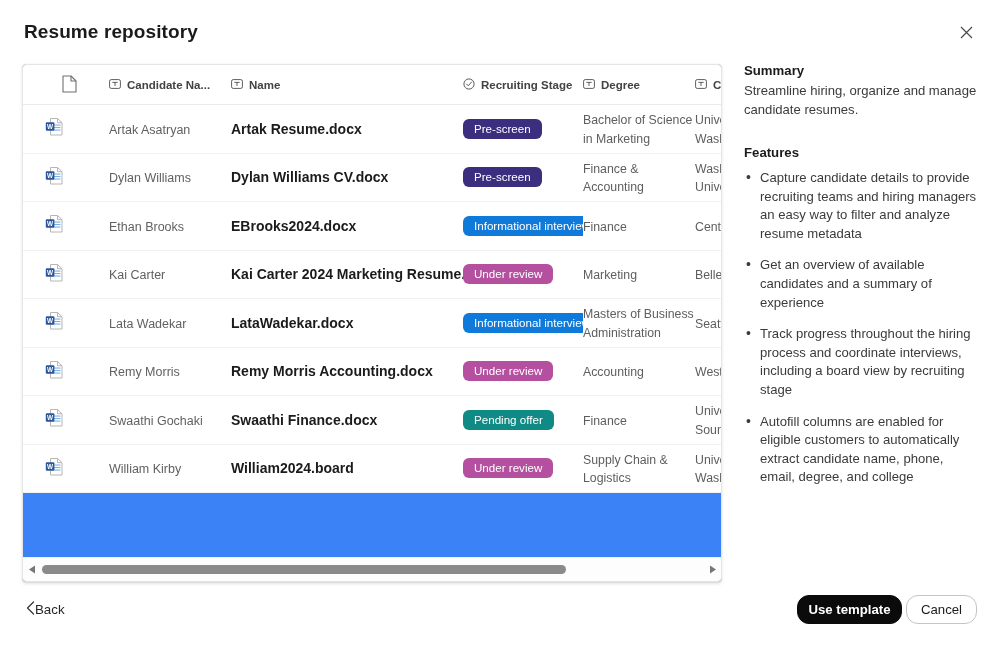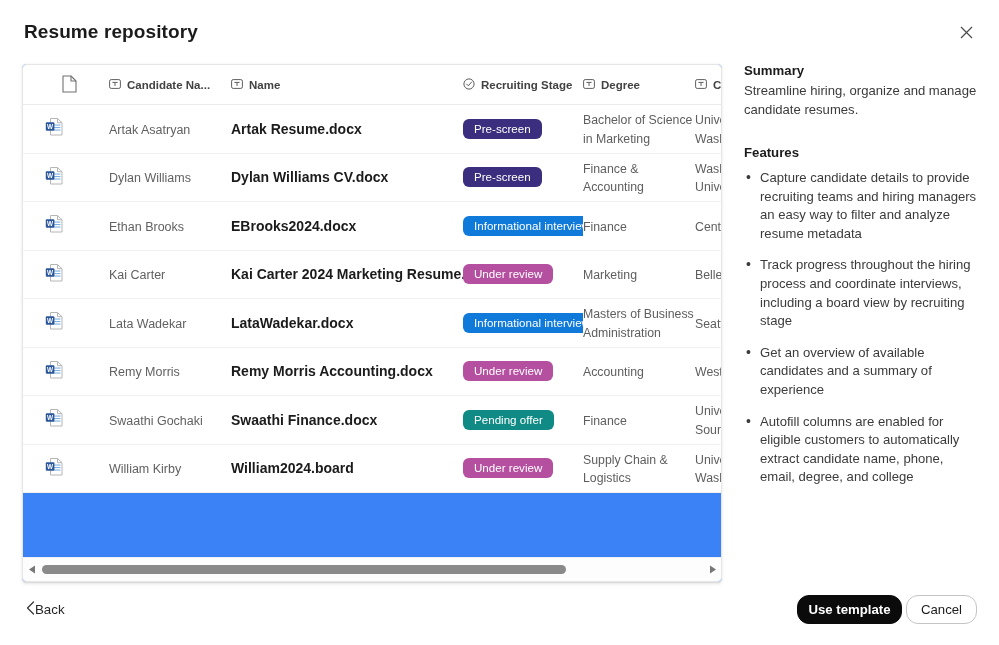--- a/index.html
+++ b/index.html
@@ -565,22 +565,22 @@
       </div>
     </div>
   </div>
 
   <div class="side">
     <h3>Summary</h3>
     <p class="summary">Streamline hiring, organize and manage candidate resumes.</p>
     <h3 class="features">Features</h3>
     <ul class="feat" id="feat-host">
         <li><span>Capture candidate details to provide recruiting teams and hiring managers an easy way to filter and analyze resume metadata</span></li>
+        <li><span>Get an overview of available candidates and a summary of experience</span></li>
         <li><span>Track progress throughout the hiring process and coordinate interviews, including a board view by recruiting stage</span></li>
-        <li><span>Get an overview of available candidates and a summary of experience</span></li>
         <li><span>Autofill columns are enabled for eligible customers to automatically extract candidate name, phone, email, degree, and college</span></li>
       </ul>
   </div>
 
   <button class="back-btn">
     <span>
       <svg width="9" height="14" viewBox="0 0 9 14" aria-hidden="true">
         <path d="M7.5 1 L1.5 7 L7.5 13" fill="none" stroke="#333333" stroke-width="1.2" stroke-linecap="round" stroke-linejoin="round"></path>
       </svg>
     </span>

